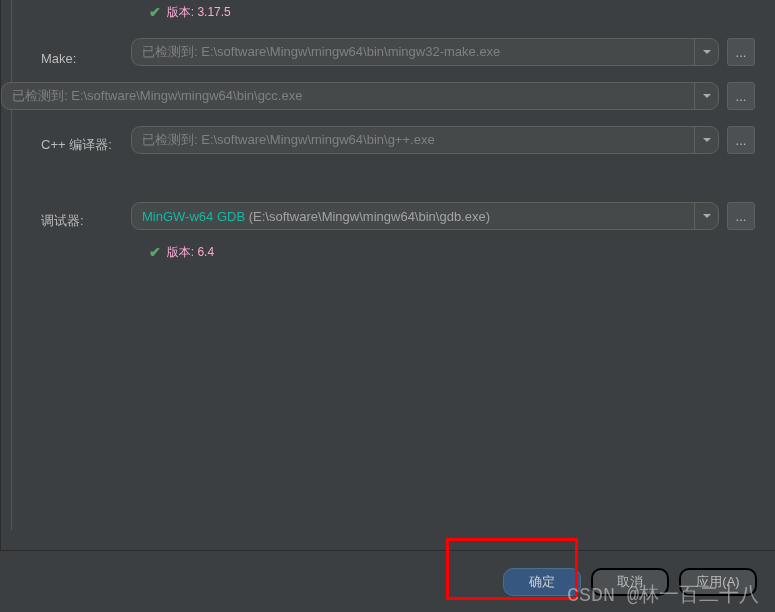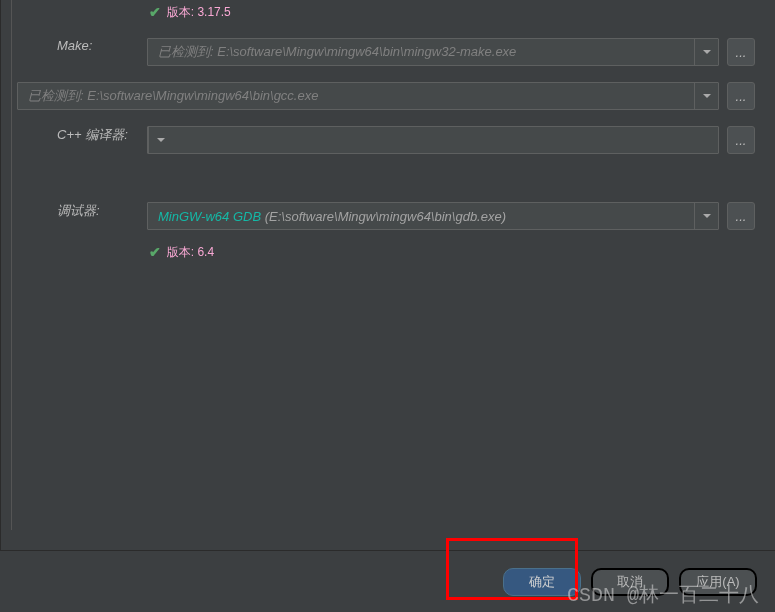--- a/index.html
+++ b/index.html
@@ -44,43 +44,42 @@
       font-size: 14px;
       margin-right: 6px;
       font-weight: bold;
     }
     .version-text {
       color: #f9a8d4;
       font-size: 12px;
     }
     .form-row {
       display: flex;
-      align-items: flex-start;
-      padding: 8px 20px 8px 16px;
-      font-style: italic;
+      align-items: flex-end;
+      padding: 8px 20px 8px 0;
     }
     .label {
       width: 130px;
       text-align: left;
       padding-left: 40px;
       color: #bbbbbb;
       font-size: 13px;
     }
     .combo-wrap {
       flex: 1;
       display: flex;
       align-items: center;
       gap: 8px;
     }
     .combo {
       flex: 1;
       height: 28px;
       background: #45494a;
       border: 1px solid #5e6060;
-      border-radius: 1px;
+      border-radius: 9px;
       display: flex;
       align-items: center;
       position: relative;
     }
     .combo-text {
       flex: 1;
       padding: 0 10px;
       color: #808080;
       font-size: 13px;
       white-space: nowrap;
@@ -215,20 +214,21 @@
             </div>
         </div>
         <div class="browse-btn">...</div>
       </div>
     </div>
 
     <div class="form-row">
       <div class="label">C++ 编译器:</div>
       <div class="combo-wrap">
         <div class="combo">
+          <div class="combo-text">已检测到: E:\software\Mingw\mingw64\bin\g++.exe</div>
           <div class="combo-arrow">
               <div class="arrow-down"></div>
             </div>
         </div>
         <div class="browse-btn">...</div>
       </div>
     </div>
 
     <div class="spacer"></div>
 

